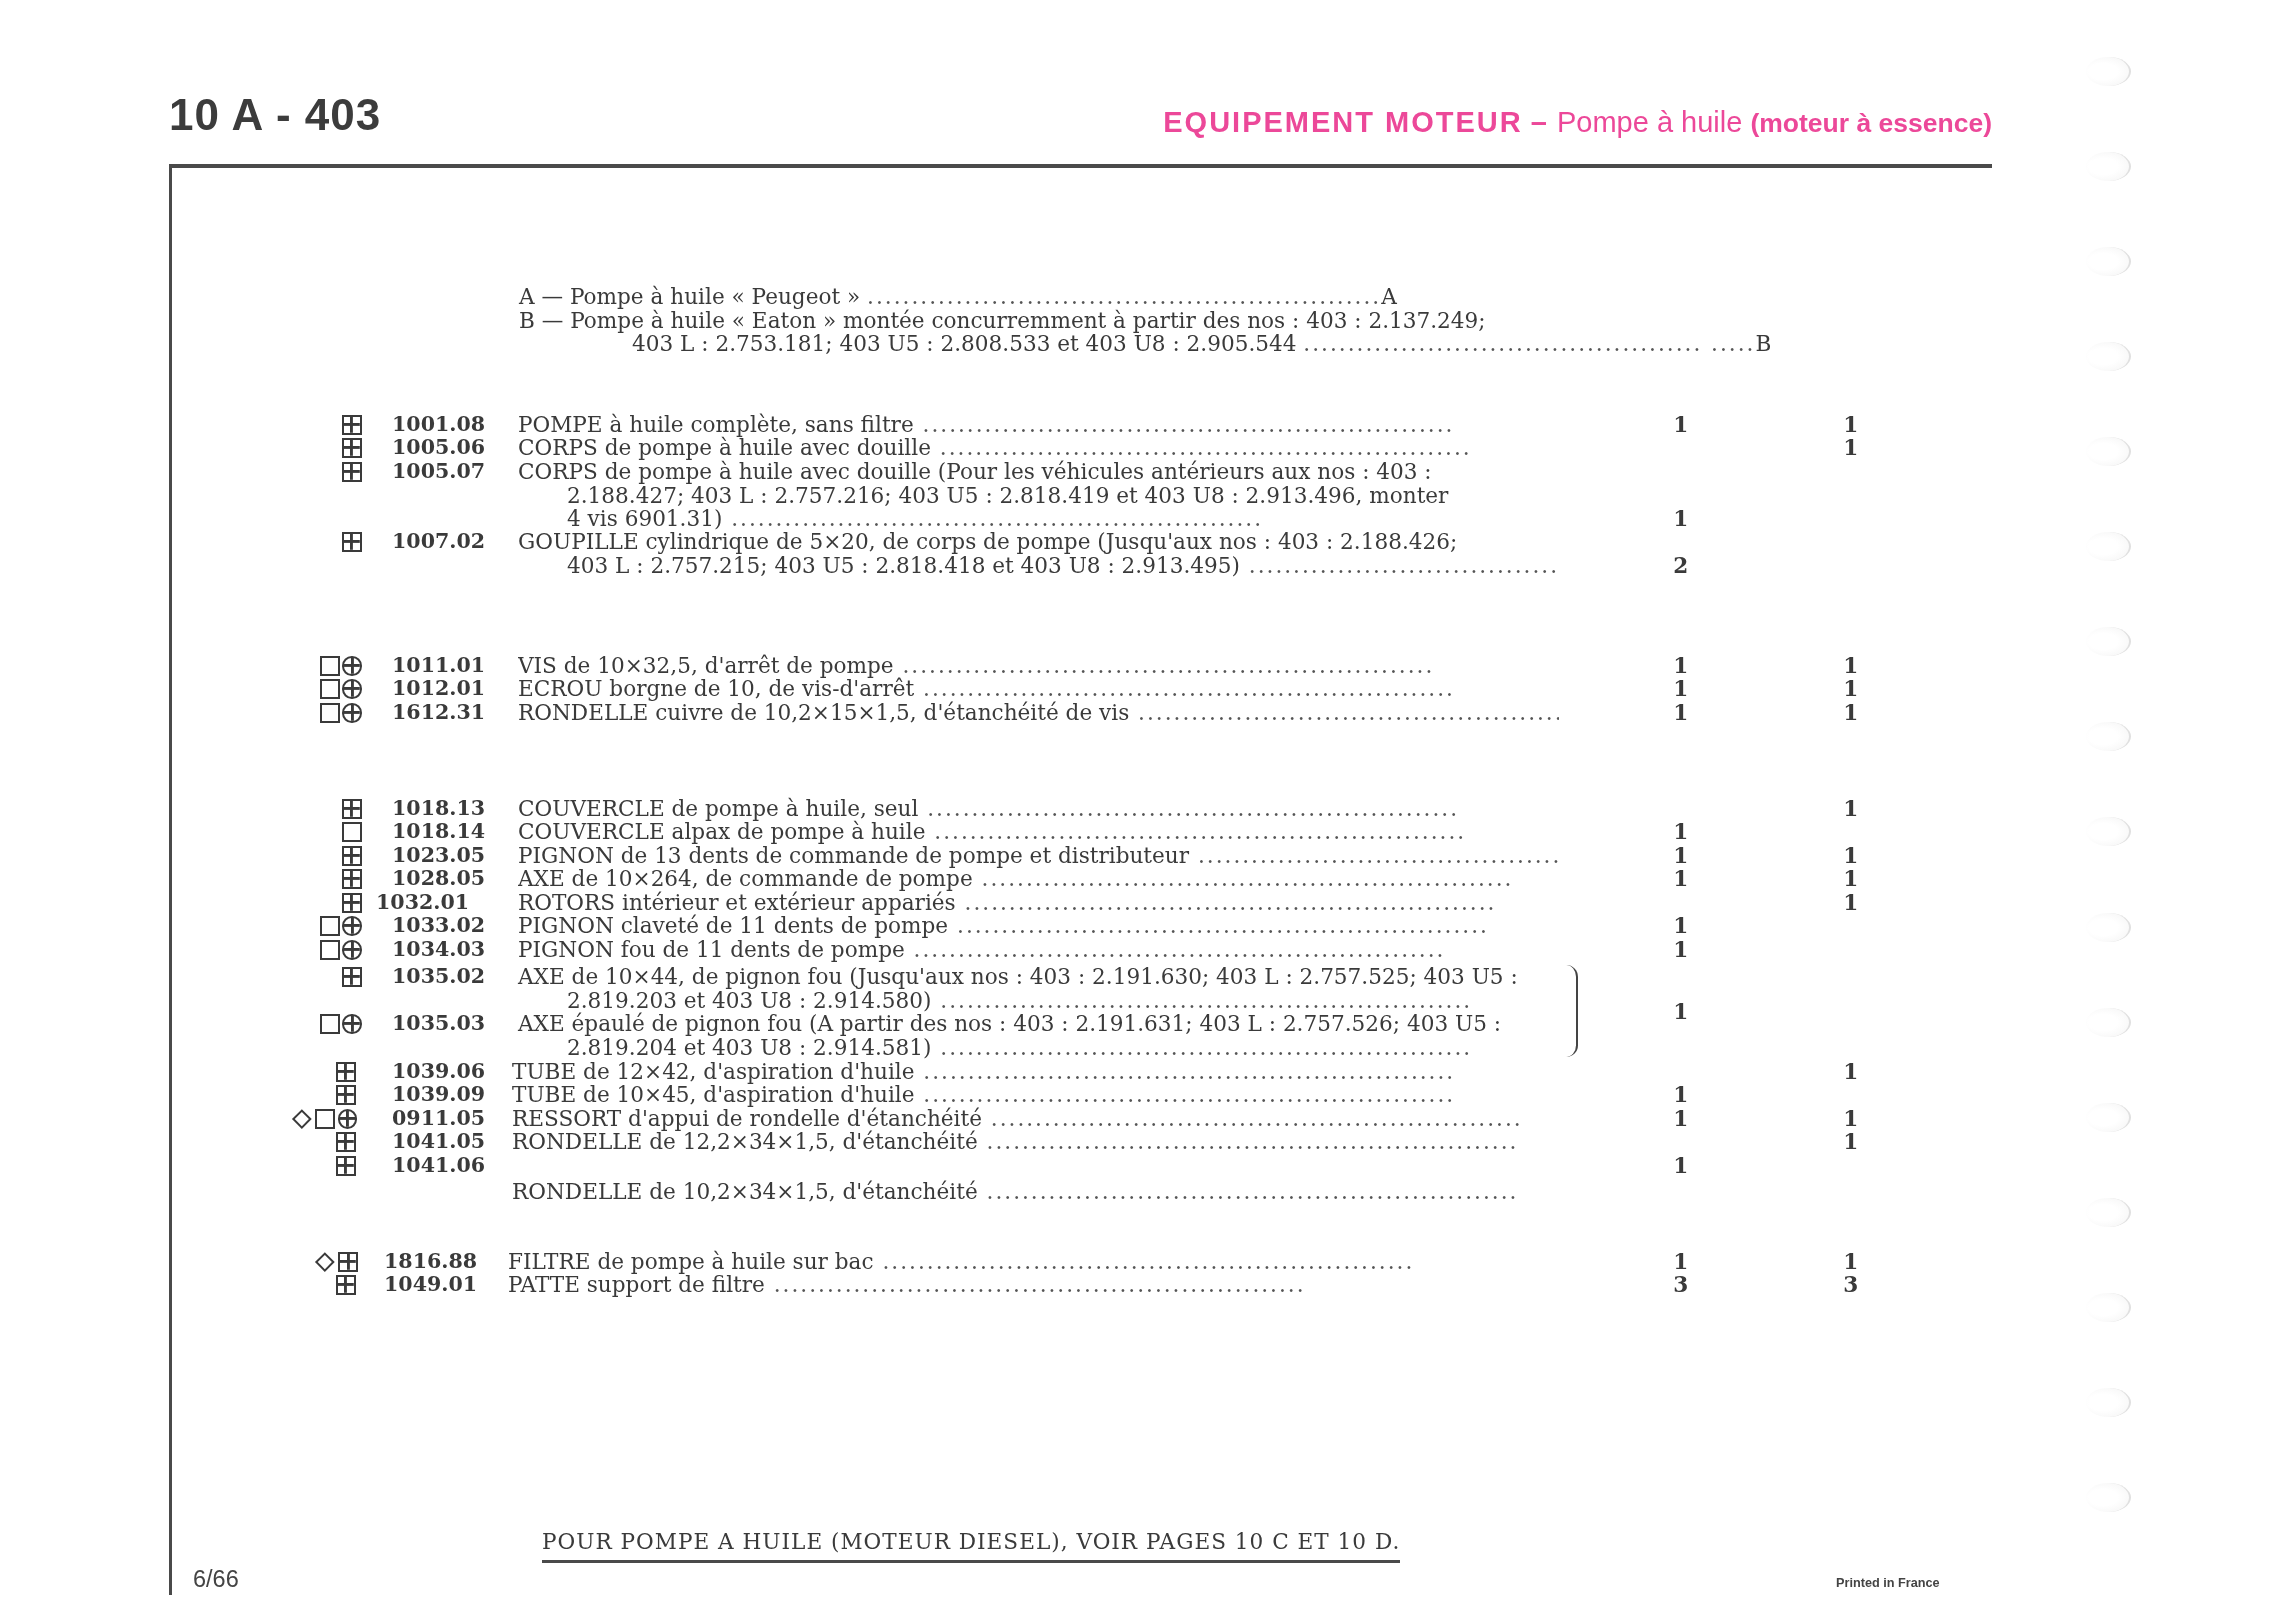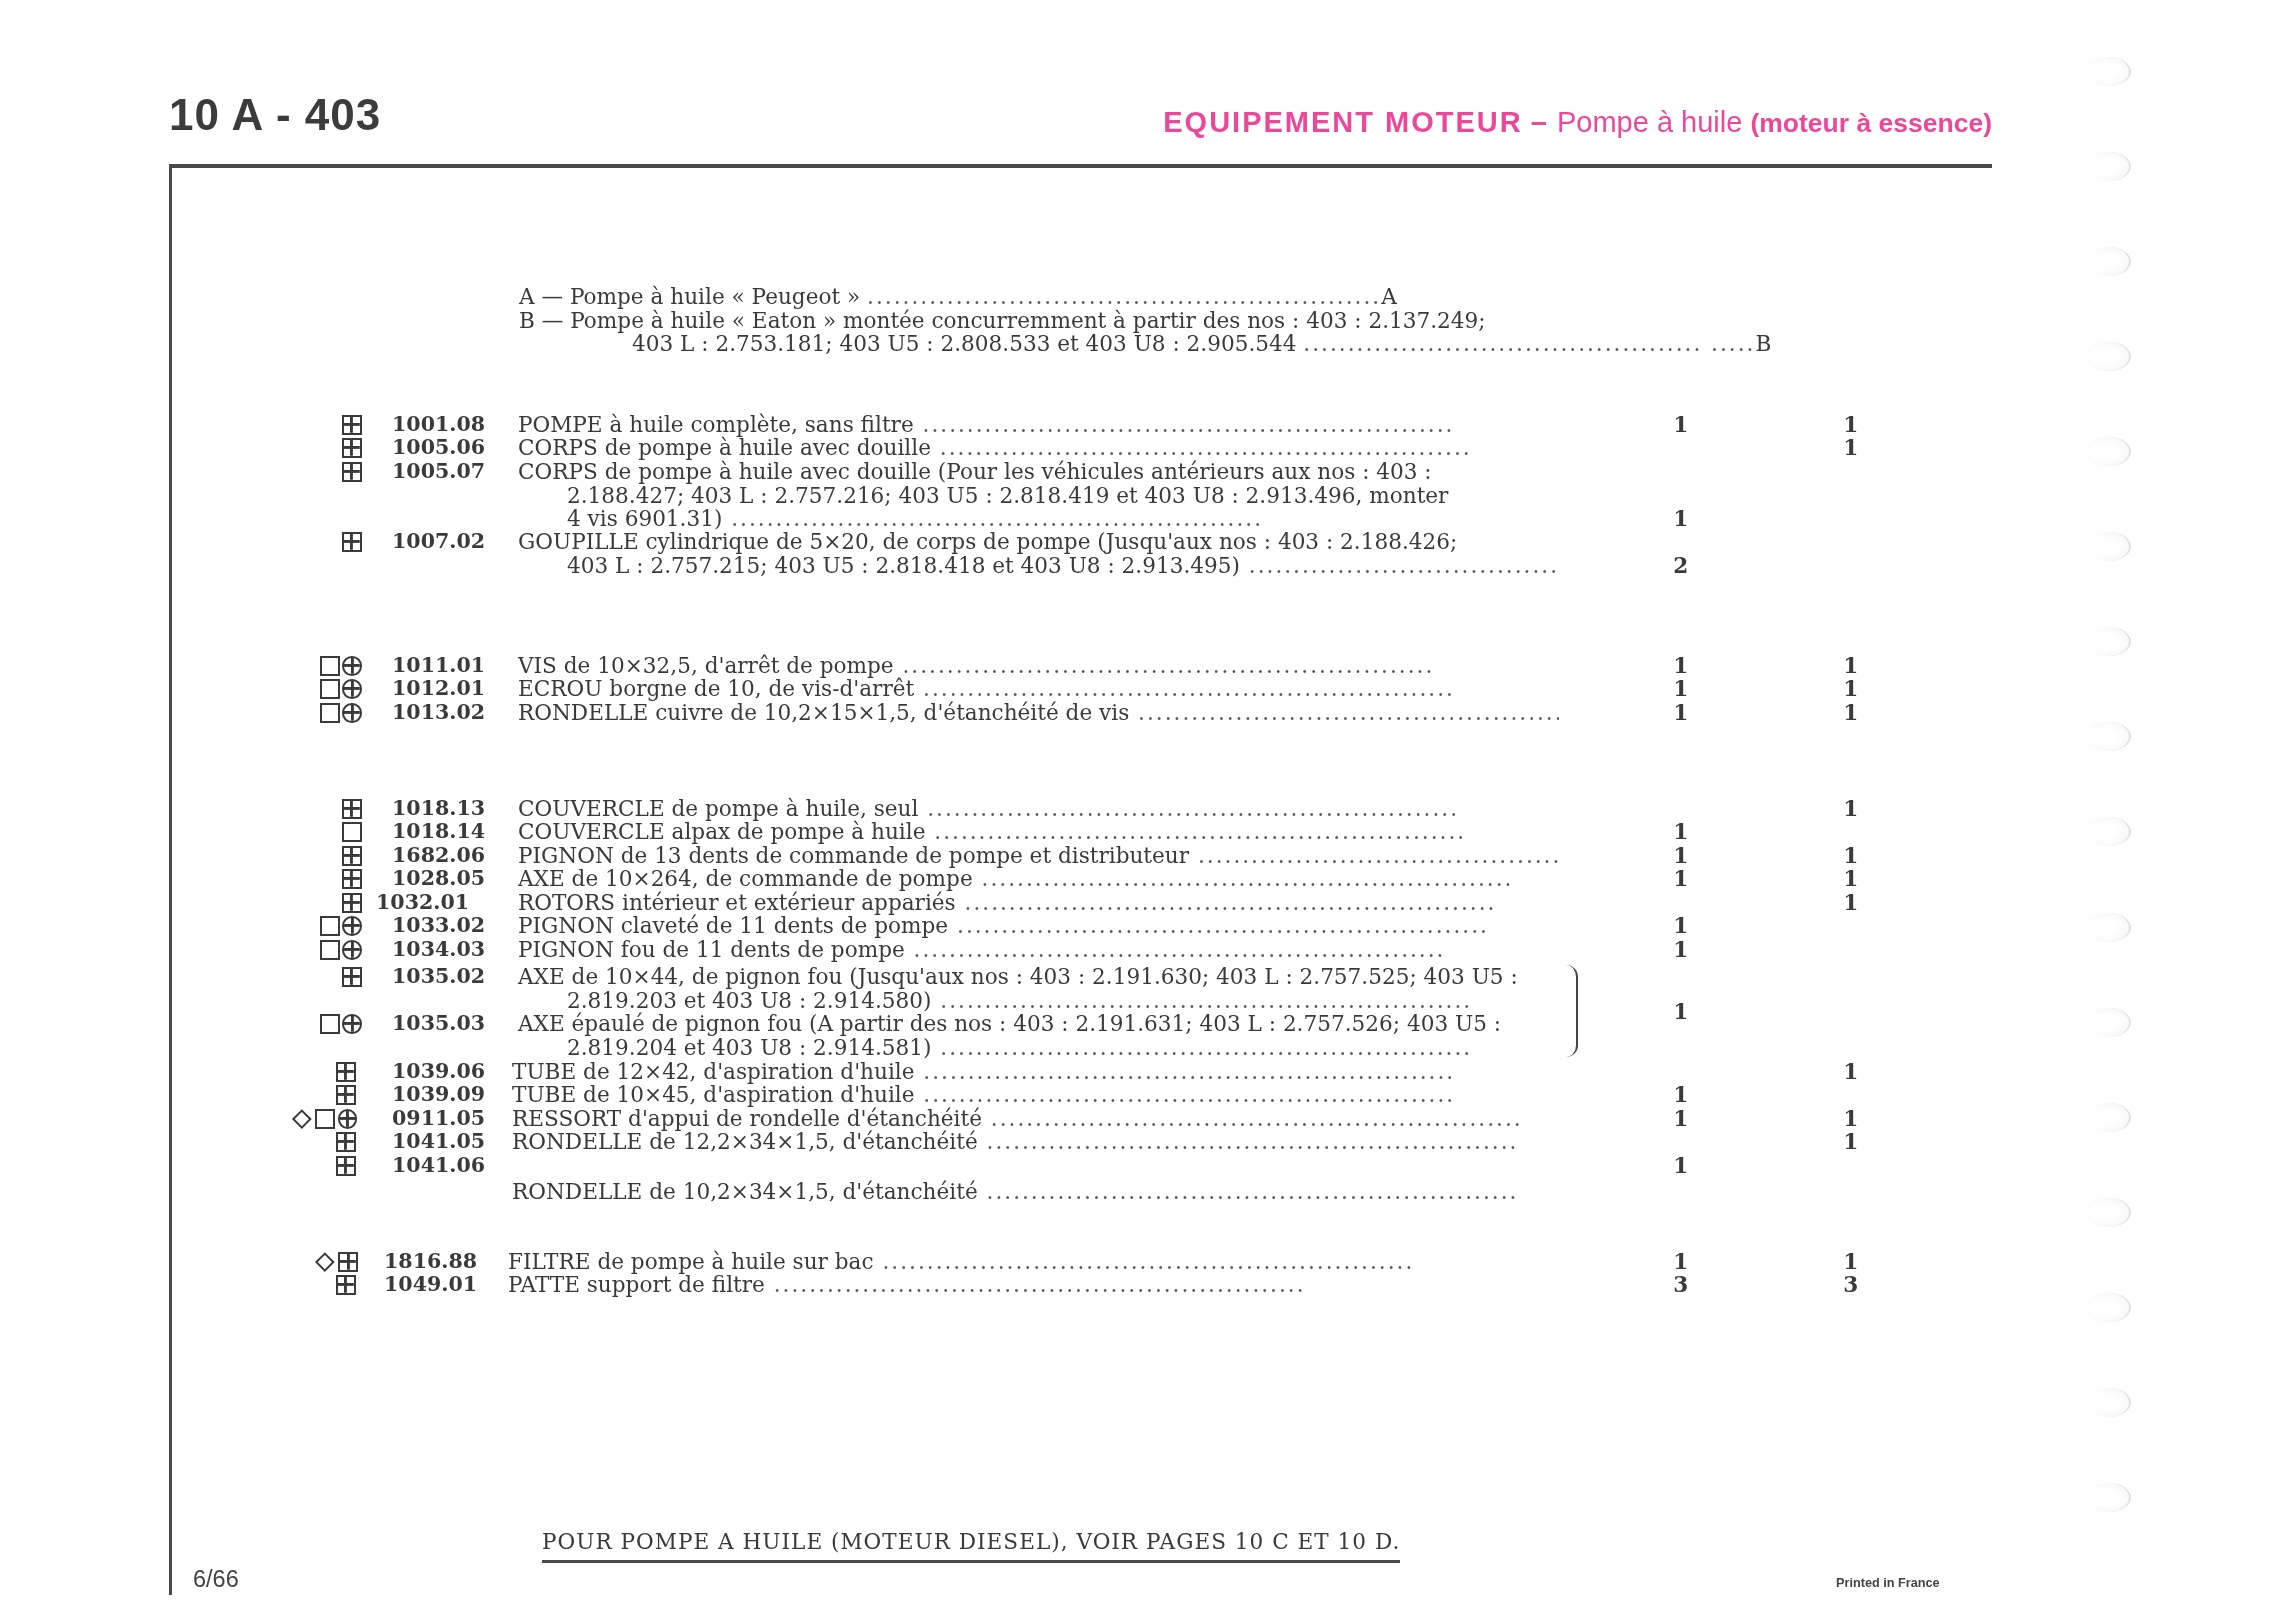--- a/index.html
+++ b/index.html
@@ -133,21 +133,21 @@
       <span class="ref" style="left: 392px;">1012.01</span>
       <div class="desc" style="left: 518px; top: 0px; width: 1041px; overflow: hidden;"><span>ECROU borgne de 10, de vis-d'arrêt</span><span class="dots"> ............................................................</span></div>
       <span class="qa" style="top: 0px;">1</span>
       <span class="qb" style="top: 0px;">1</span>
     </div>
     <div class="row" style="top: 701px; left: 0px;">
       <div class="sym" style="left: 320px;">
         <span class="ico ico-square"></span>
         <span class="ico ico-circle"></span>
       </div>
-      <span class="ref" style="left: 392px;">1013.02</span>
+      <span class="ref" style="left: 392px;">1612.31</span>
       <div class="desc" style="left: 518px; top: 0px; width: 1041px; overflow: hidden;"><span>RONDELLE cuivre de 10,2×15×1,5, d'étanchéité de vis</span><span class="dots"> ............................................................</span></div>
       <span class="qa" style="top: 0px;">1</span>
       <span class="qb" style="top: 0px;">1</span>
     </div>
     <div class="row" style="top: 797px; left: 0px;">
       <div class="sym" style="left: 342px;">
         <span class="ico ico-grid"></span>
       </div>
       <span class="ref" style="left: 392px;">1018.13</span>
       <div class="desc" style="left: 518px; top: 0px; width: 1041px; overflow: hidden;"><span>COUVERCLE de pompe à huile, seul</span><span class="dots"> ............................................................</span></div>
@@ -160,21 +160,21 @@
       </div>
       <span class="ref" style="left: 392px;">1018.14</span>
       <div class="desc" style="left: 518px; top: 0px; width: 1041px; overflow: hidden;"><span>COUVERCLE alpax de pompe à huile</span><span class="dots"> ............................................................</span></div>
       <span class="qa" style="top: 0px;">1</span>
       <span class="qb" style="top: 0px;"></span>
     </div>
     <div class="row" style="top: 844px; left: 0px;">
       <div class="sym" style="left: 342px;">
         <span class="ico ico-grid"></span>
       </div>
-      <span class="ref" style="left: 392px;">1682.06</span>
+      <span class="ref" style="left: 392px;">1023.05</span>
       <div class="desc" style="left: 518px; top: 0px; width: 1041px; overflow: hidden;"><span>PIGNON de 13 dents de commande de pompe et distributeur</span><span class="dots"> ............................................................</span></div>
       <span class="qa" style="top: 0px;">1</span>
       <span class="qb" style="top: 0px;">1</span>
     </div>
     <div class="row" style="top: 867px; left: 0px;">
       <div class="sym" style="left: 342px;">
         <span class="ico ico-grid"></span>
       </div>
       <span class="ref" style="left: 392px;">1028.05</span>
       <div class="desc" style="left: 518px; top: 0px; width: 1041px; overflow: hidden;"><span>AXE de 10×264, de commande de pompe</span><span class="dots"> ............................................................</span></div>

